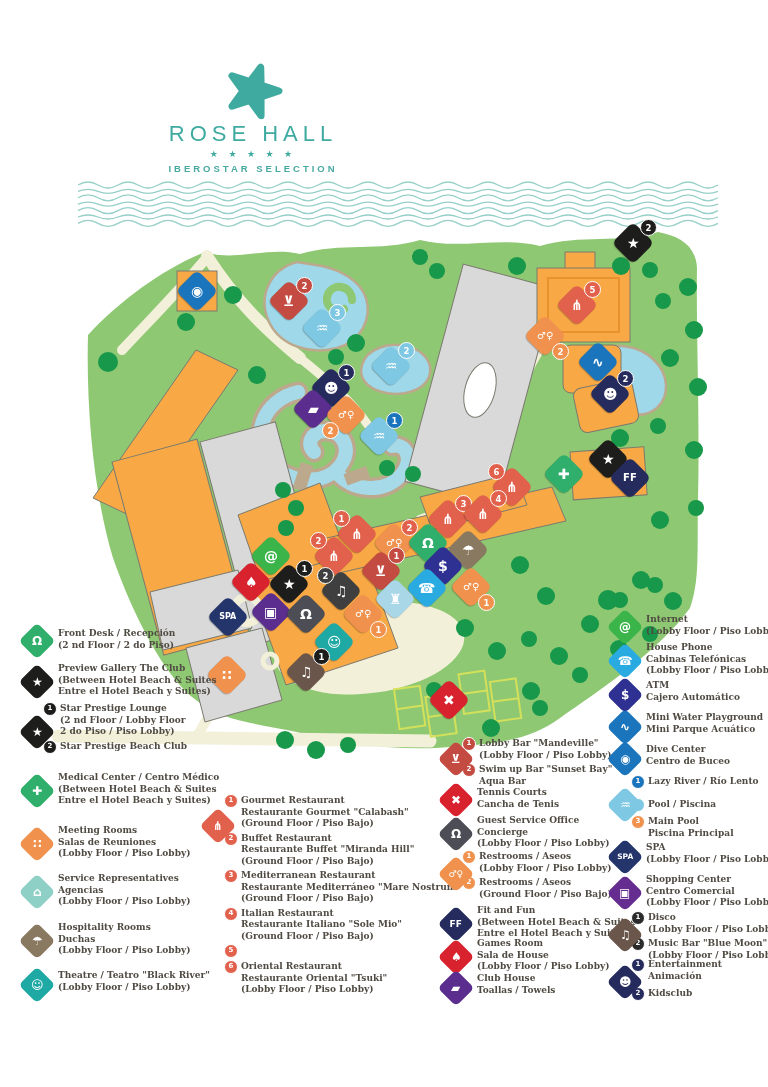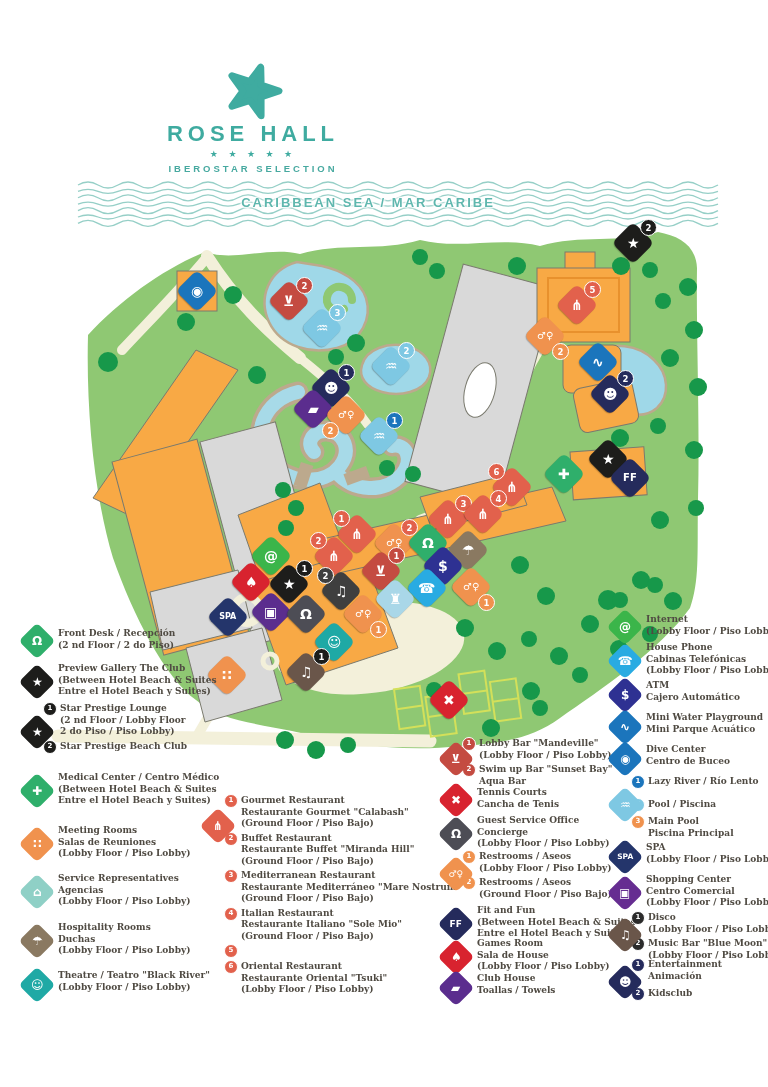--- a/index.html
+++ b/index.html
@@ -1,20 +1,20 @@
 <!DOCTYPE html>
 <html><head>
 <meta charset="utf-8">
 <style>
   html,body{margin:0;padding:0;background:#fff;}
   #stage{position:relative;width:768px;height:1087px;background:#fff;overflow:hidden;
          font-family:"Liberation Sans",sans-serif;}
   
   #logo{position:absolute;left:103px;top:60px;width:300px;text-align:center;color:#3FABA0;}
-  #logo .t1{font-size:22px;font-weight:bold;letter-spacing:5px;line-height:24px;}
+  #logo .t1{font-size:22px;font-weight:normal;letter-spacing:5px;line-height:24px;}
   #logo .t2{font-size:22px;font-weight:bold;letter-spacing:5px;line-height:24px;}
   #logo .st{font-size:9px;letter-spacing:4px;margin-top:3px;color:#3FABA0;}
   #logo .br{font-size:9.5px;font-weight:bold;letter-spacing:3px;margin-top:4px;color:#47A9A0;}
   
   #map-svg{position:absolute;left:0;top:0;pointer-events:none;}
   #sea-label{position:absolute;left:368px;top:202px;transform:translate(-50%,-50%);
     font-size:13px;font-weight:bold;letter-spacing:2px;color:#5FB7AE;white-space:nowrap;
     text-shadow:0 0 3px #fff,0 0 3px #fff,0 0 4px #fff,1px 1px 2px #fff,-1px -1px 2px #fff;}
   
   #icons-layer{position:absolute;left:0;top:0;width:768px;height:1087px;}
@@ -197,21 +197,20 @@
         <circle cx="531" cy="691" r="9"></circle>
         <circle cx="540" cy="708" r="8"></circle>
         <circle cx="580" cy="675" r="8"></circle>
         <circle cx="285" cy="740" r="9"></circle>
         <circle cx="316" cy="750" r="9"></circle>
         <circle cx="348" cy="745" r="8"></circle>
         <circle cx="491" cy="728" r="9"></circle>
       </g>
   </svg>
 
-  <div id="sea-label">CARIBBEAN SEA / MAR CARIBE</div>
 
   <div id="icons-layer">
       <div class="mi" style="left: 197px; top: 291px;">
         <div class="di" style="background: rgb(27, 117, 188);">
           <span class="gl">◉</span>
         </div>
       </div>
       <div class="mi" style="left: 289px; top: 301px;">
         <div class="di" style="background: rgb(196, 75, 65);">
           <span class="gl">⊻</span>

